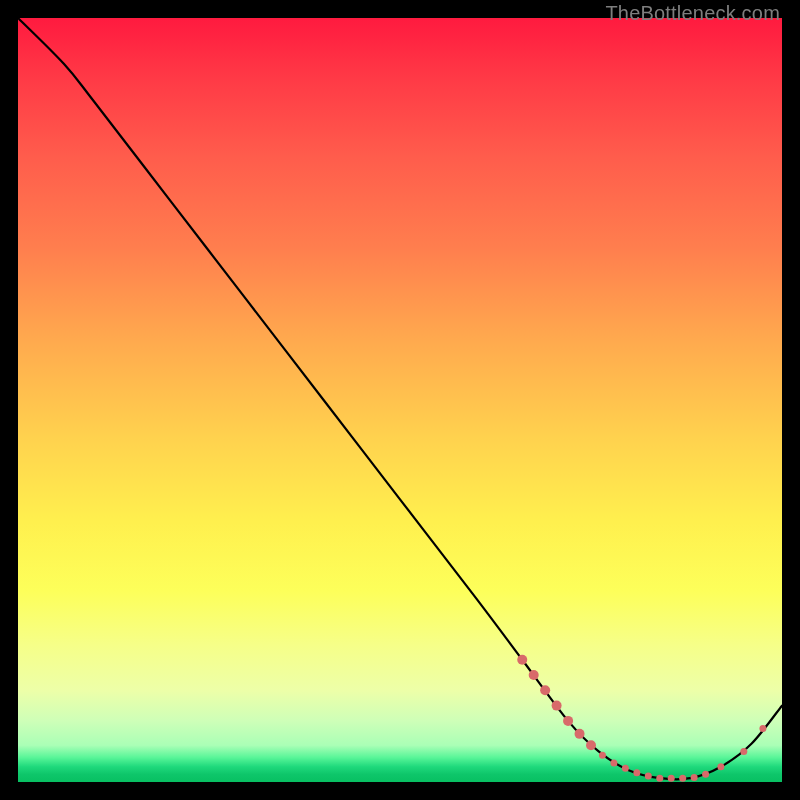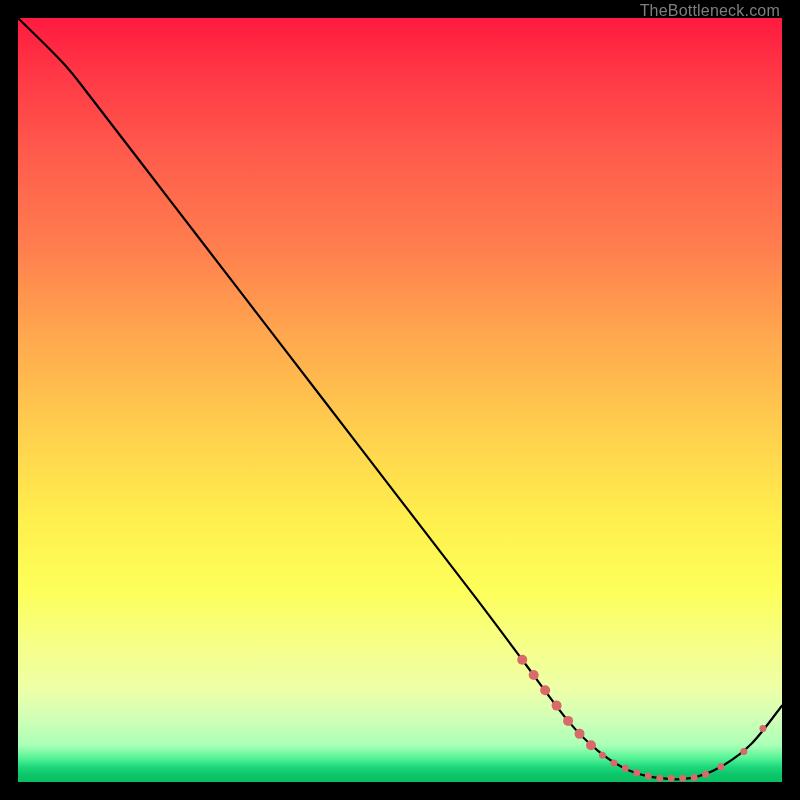--- a/index.html
+++ b/index.html
@@ -50,21 +50,21 @@
     left: 0;
     top: 0;
     width: 764px;
     height: 764px;
   }
   .attribution {
     position: absolute;
     top: 2px;
     right: 20px;
     color: #7e7e7e;
-    font-size: 16px;
+    font-size: 20px;
     letter-spacing: 0.2px;
   }
 </style>
 </head>
 <body>
 
 <div class="wrap">
   <div class="plot">
     <svg class="curve" viewBox="0 0 764 764" preserveAspectRatio="none">
       <path id="curve-path" fill="none" stroke="#000000" stroke-width="2.2" stroke-linecap="round" d="M 0.00 0.00 C 7.64 7.64, 33.11 31.83, 45.84 45.84 C 58.57 59.85, 58.57 61.12, 76.40 84.04 C 94.23 106.96, 127.33 150.25, 152.80 183.36 C 178.27 216.47, 203.73 249.57, 229.20 282.68 C 254.67 315.79, 280.13 348.89, 305.60 382.00 C 331.07 415.11, 356.53 448.21, 382.00 481.32 C 407.47 514.43, 438.03 553.90, 458.40 580.64 C 478.77 607.38, 488.96 621.39, 504.24 641.76 C 519.52 662.13, 537.35 687.60, 550.08 702.88 C 562.81 718.16, 570.45 725.16, 580.64 733.44 C 590.83 741.72, 601.01 748.08, 611.20 752.54 C 621.39 757.00, 631.57 758.91, 641.76 760.18 C 651.95 761.45, 662.13 762.09, 672.32 760.18 C 682.51 758.27, 692.69 754.45, 702.88 748.72 C 713.07 742.99, 723.25 735.99, 733.44 725.80 C 743.63 715.61, 758.91 693.97, 764.00 687.60"></path>

